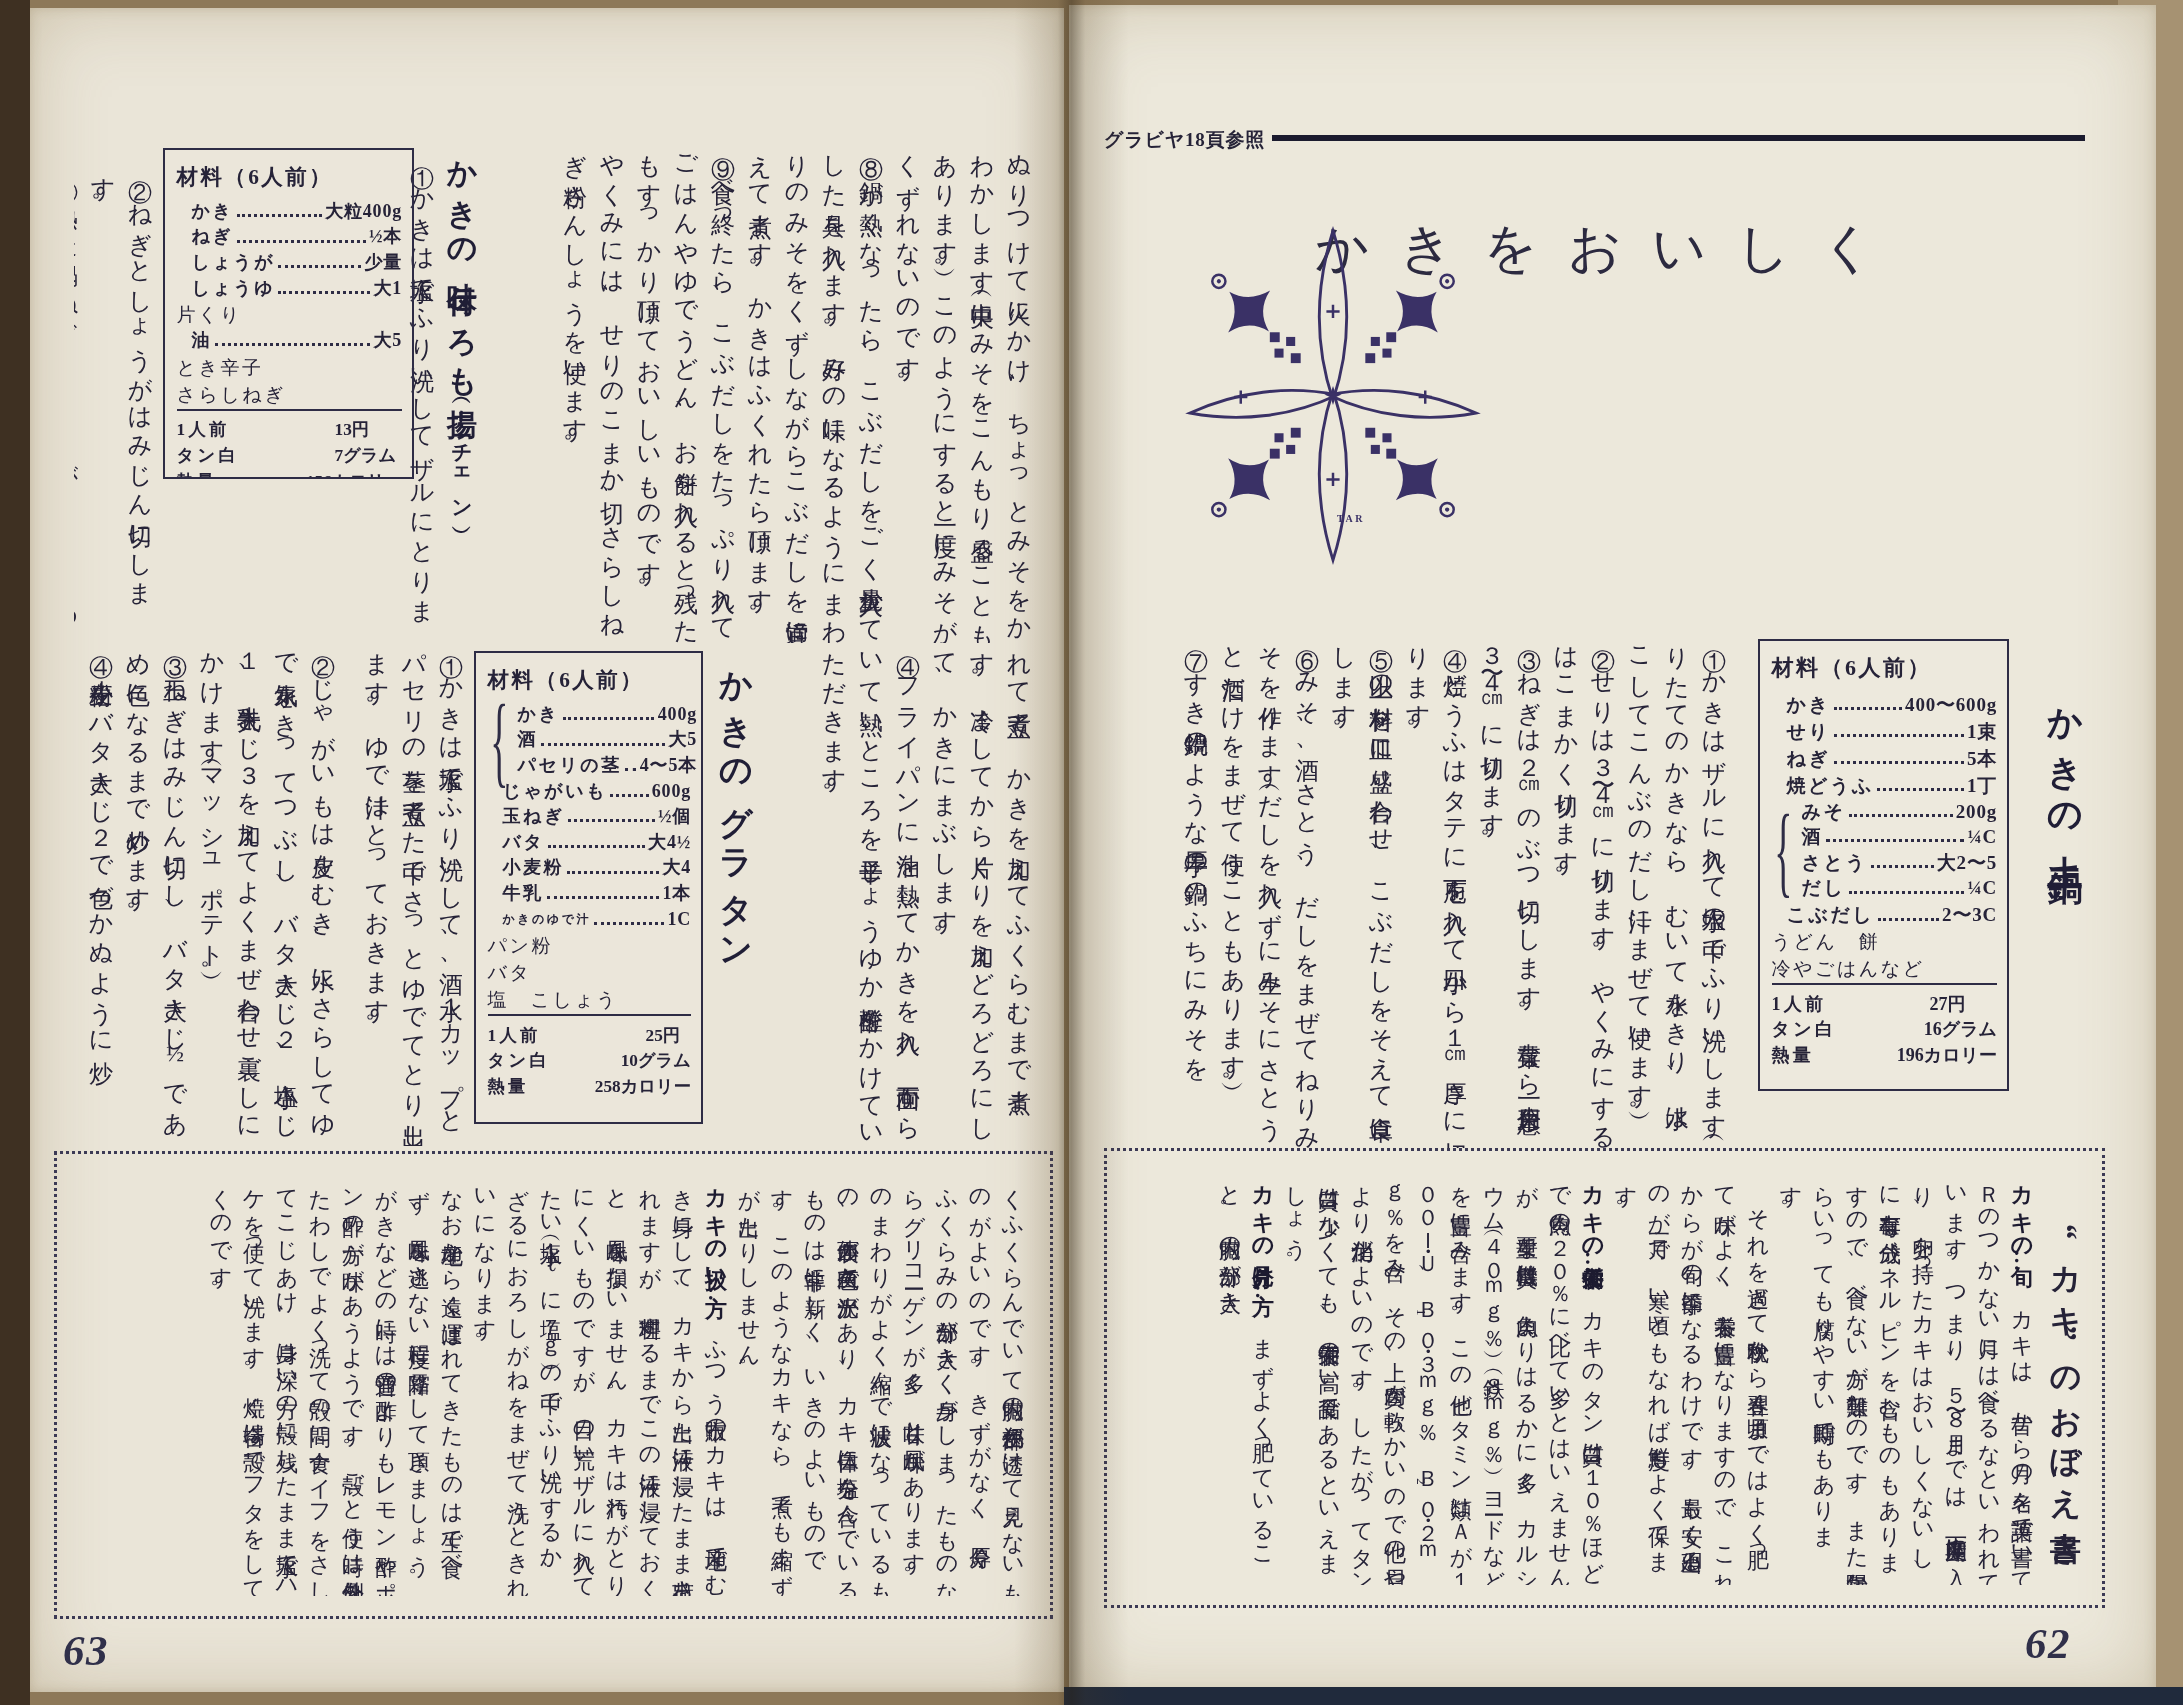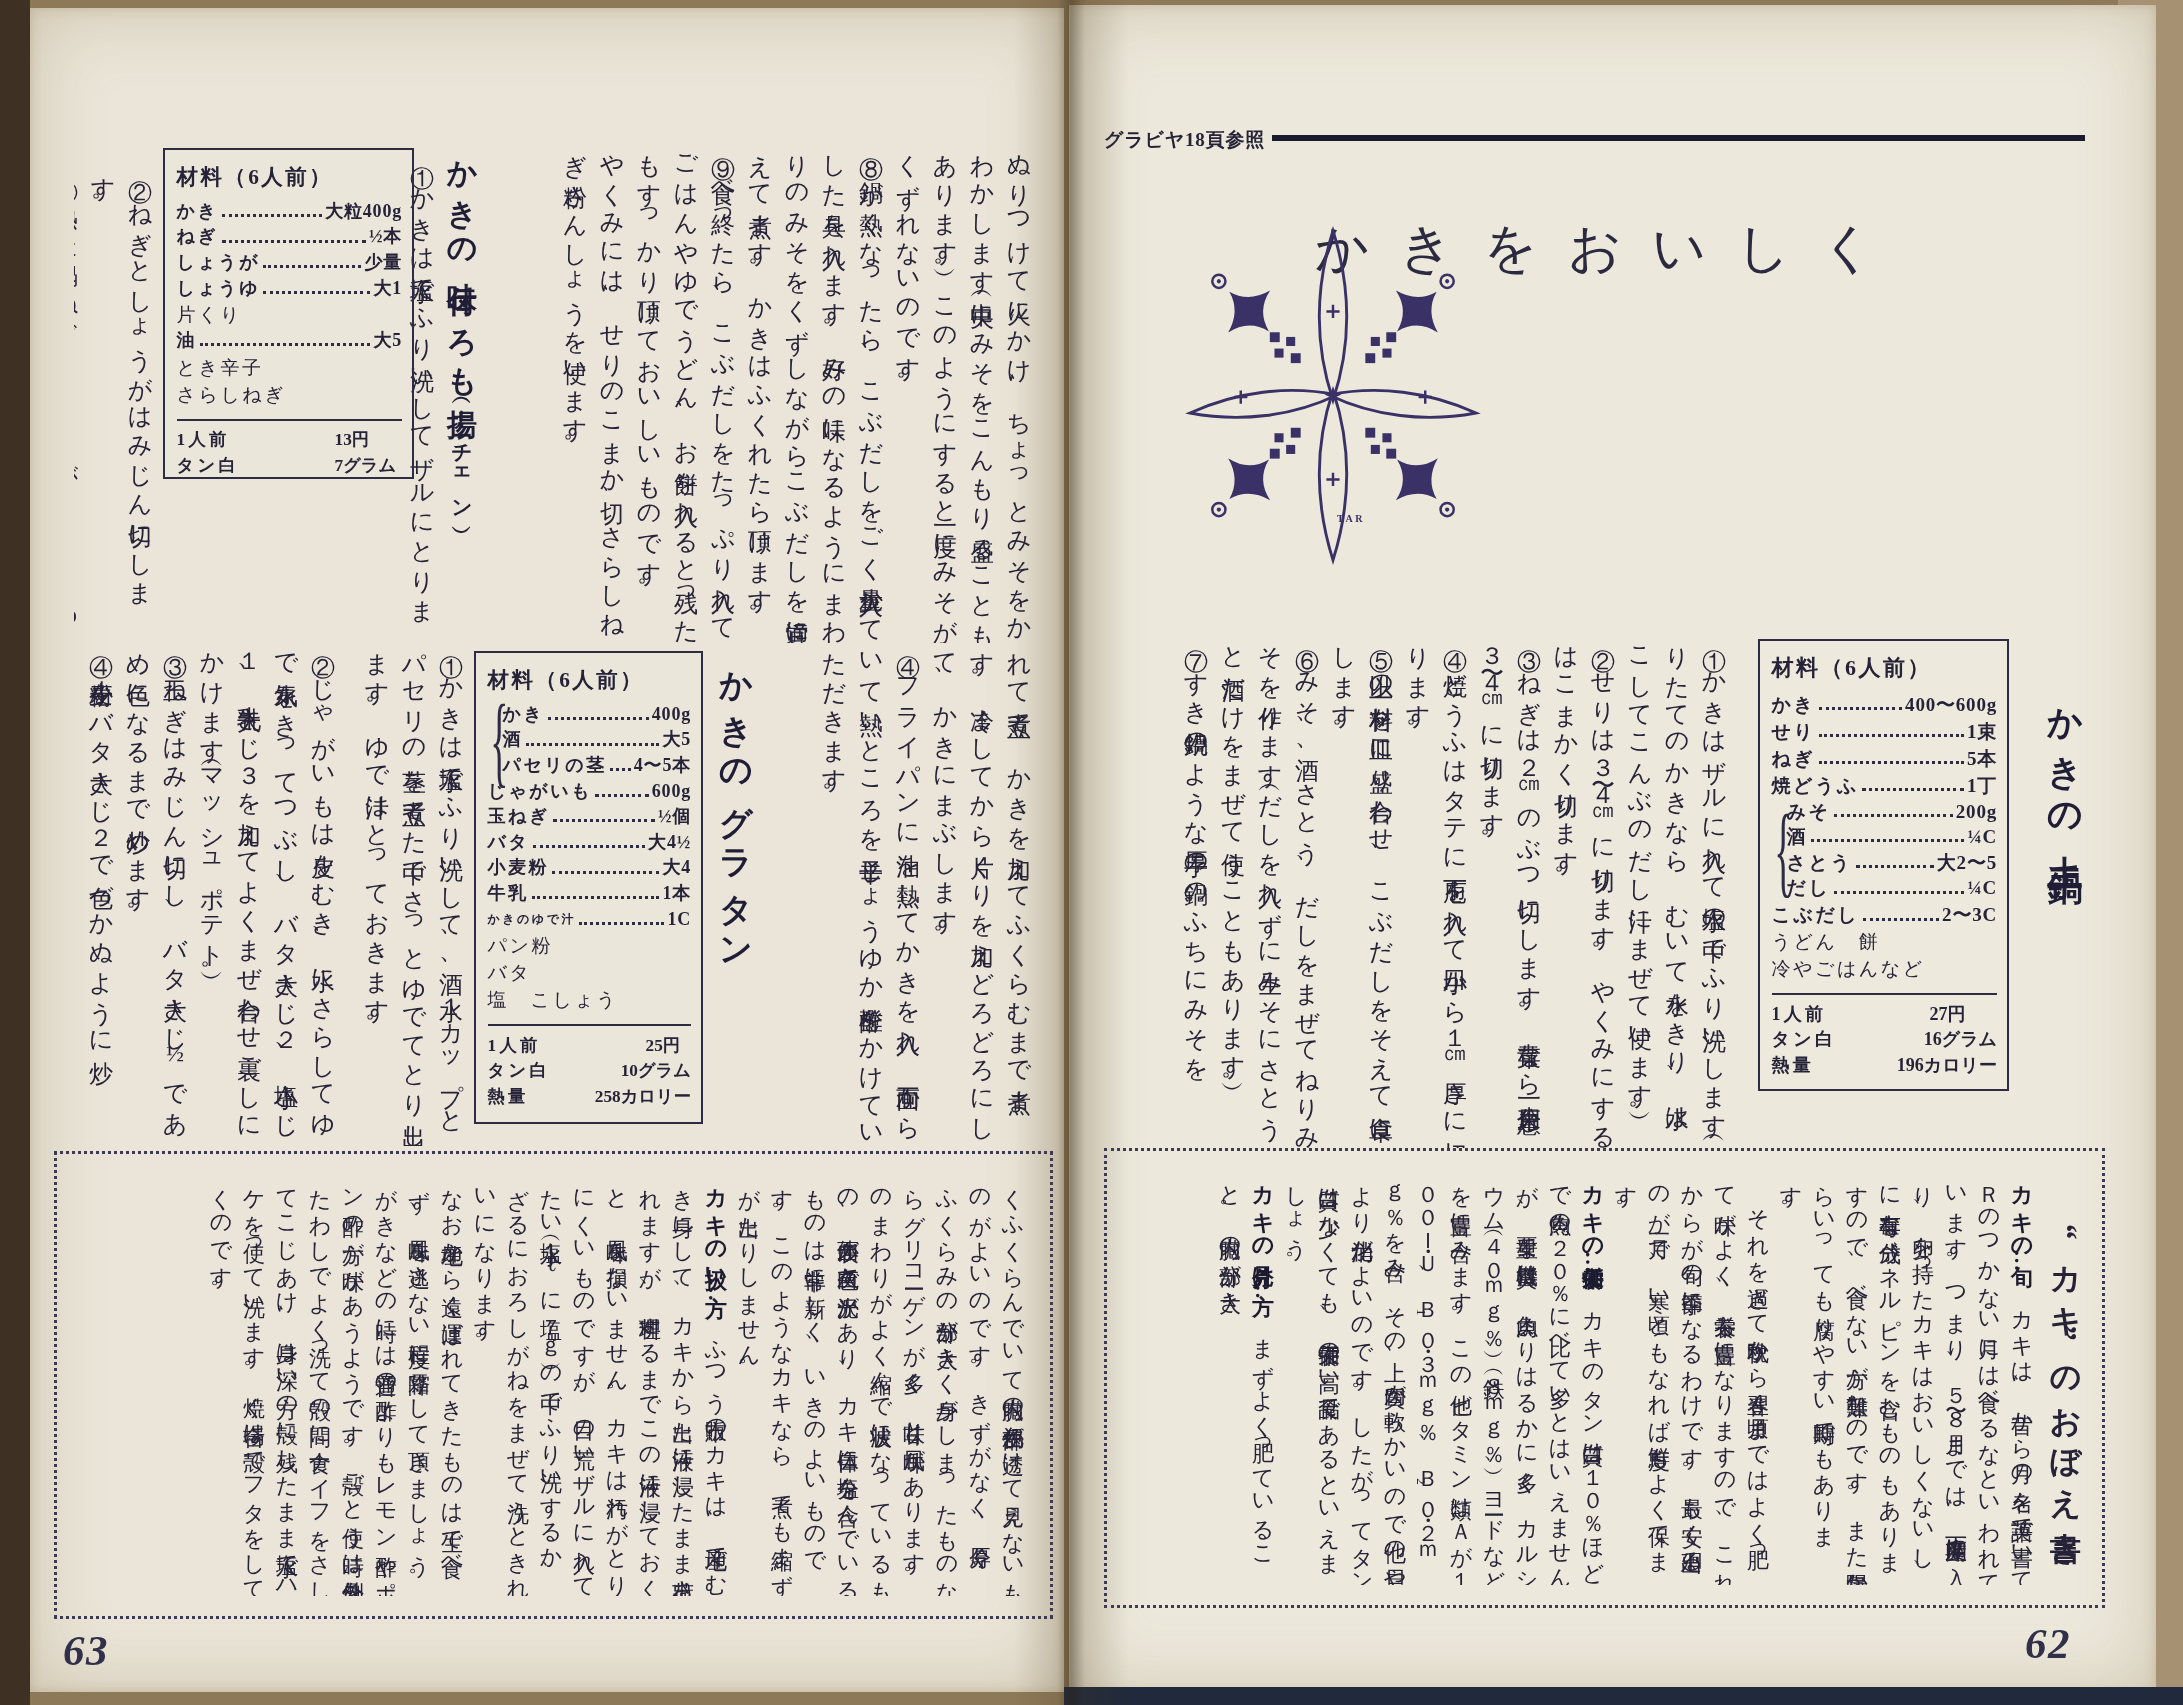--- a/index.html
+++ b/index.html
@@ -32,31 +32,31 @@
   .author-row ruby{font-size:36px;letter-spacing:0;color:#23213a;}
   .author-row rt{font-size:13px;letter-spacing:1.6px;}
 
   
   .vhead{writing-mode:vertical-rl;font-weight:bold;color:#201e36;overflow:hidden;}
   .vhead .sub{font-size:.68em;font-weight:bold;}
 
   
   .ibox{border:2.5px solid #2e2c45;padding:11.5px 10px 8.2px 11.5px;background:rgba(255,255,255,.06);box-sizing:border-box;overflow:hidden;}
   .ititle{margin:0 0 8.2px 0;font-size:22px;letter-spacing:2.5px;font-weight:bold;}
-  .irow{display:flex;align-items:flex-end;font-size:19px;line-height:27px;font-weight:bold;}
+  .irow{display:flex;align-items:flex-end;font-size:19px;line-height:27px;font-weight:bold;margin-left:15px;}
   .irow .nm{letter-spacing:2.5px;white-space:pre;}
   .irow .ld{flex:1;border-bottom:3.3px dotted #2e2c45;margin:0 3.3px 7.4px 3.3px;min-width:11.5px;}
   .irow .amt{white-space:pre;letter-spacing:0.8px;}
   .plainrow{font-size:19px;line-height:27px;font-weight:normal;letter-spacing:2.5px;}
   .small-nm .nm{font-size:12px;font-family:Liberation Serif, serif;}
   .bgrp{display:flex;align-items:center;}
   .bchar{width:15px;font-size:54px;line-height:1;transform:scaleY(1.9) scaleX(.7);transform-origin:center;font-weight:400;color:#2e2c45;}
   .bgrp .brows{flex:1;}
   .bgrp .irow{line-height:25.6px;}
-  .nut{border-top:2.5px solid #2e2c45;margin-top:11px;padding-top:6.6px;}
+  .nut{border-top:2.5px solid #2e2c45;margin-top:1px;padding-top:6.6px;}
   .nutrow{display:flex;font-size:18px;line-height:25.6px;font-weight:bold;}
   .nutrow .nl{width:115px;letter-spacing:3.3px;white-space:pre;}
   .nutrow .nv{flex:1;padding-left:43px;white-space:pre;}
   .ibox-compact .irow{font-size:18px;line-height:25.6px;}
   .ibox-compact .ititle{font-size:21.4px;}
   .ibox-compact .nutrow{font-size:17.3px;}
 
   
   .notesbox{border:3.3px dotted #3c3a55;box-sizing:border-box;padding:20px;overflow:hidden;}
   .notesflow{width:100%;height:100%;writing-mode:vertical-rl;font-size:22px;line-height:33px;letter-spacing:0.8px;overflow:hidden;}

